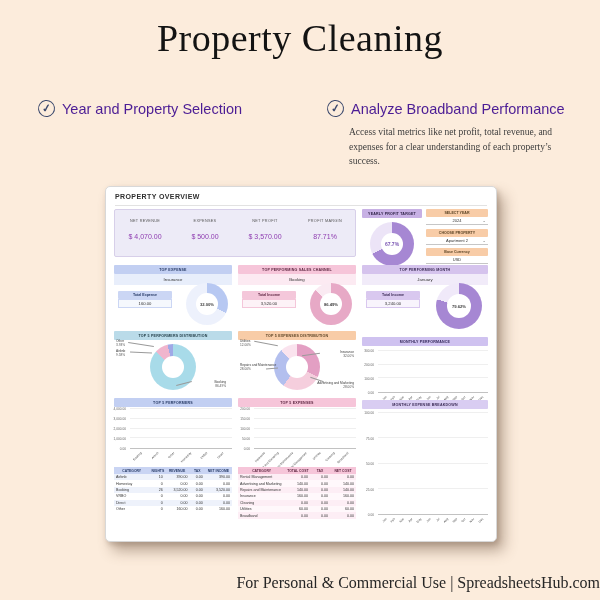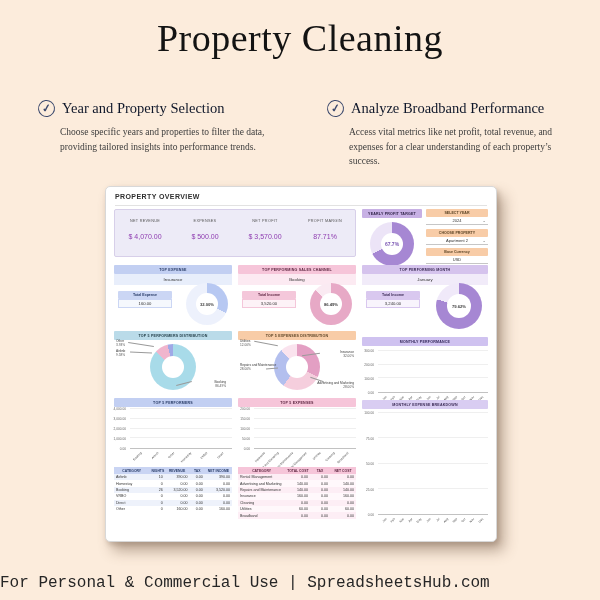--- a/index.html
+++ b/index.html
@@ -3,24 +3,24 @@
 <meta charset="utf-8">
 <style>
   html,body{margin:0;padding:0}
   body{width:600px;height:600px;position:relative;overflow:hidden;background:#fcecdc;font-family:"Liberation Sans",sans-serif}
 
   .title{position:absolute;top:16px;left:0;right:0;text-align:center;font-family:"Liberation Serif",serif;font-size:38px;font-weight:500;color:#131313;letter-spacing:.5px}
 
   .features{position:absolute;top:100px;left:38px;right:28px;display:grid;grid-template-columns:1fr 1fr;column-gap:44px}
   .feature-head{display:flex;align-items:center;gap:7px}
   .check-icon{width:15px;height:15px;border:1.4px solid #3d4a6e;border-radius:50%;display:flex;align-items:center;justify-content:center;font-size:11px;color:#3d4a6e;font-weight:bold;transform:rotate(-8deg);flex:0 0 auto}
-  .feature-title{font-family:Liberation Serif, serif;font-size:14.5px;color:#0f172a}
+  .feature-title{font-family:Liberation Sans, sans-serif;font-size:14.5px;color:#4c1d95}
   .feature-desc{font-family:"Liberation Serif",serif;font-size:9.5px;line-height:1.55;color:#3c3c3c;margin:8px 0 0 22px;max-width:228px}
 
-  .footer{position:absolute;top:574px;left:0;right:0;text-align:left;font-family:Liberation Mono, monospace;font-size:16px;color:#262626}
+  .footer{position:absolute;top:574px;left:0;right:0;text-align:right;font-family:Liberation Serif, serif;font-size:16px;color:#262626}
 
   
   .card{position:absolute;left:105px;top:186px;width:390px;height:354px;background:#fff;border:1px solid #d8d8d8;border-radius:5px;box-shadow:7px 9px 14px rgba(110,85,65,.45),2px 3px 5px rgba(110,85,65,.25)}
   .card *{box-sizing:border-box}
   .dash-head{position:absolute;top:0;left:9px;right:9px;height:19px;display:flex;align-items:center;border-bottom:1px solid #e2e2e2;font-size:7px;font-weight:bold;letter-spacing:.4px;color:#2e2e2e}
 
   .kpi-strip{position:absolute;left:8px;top:22px;width:242px;height:48px;background:#edebf7;border:1px solid #d7cfe9;border-radius:2px;display:flex}
   .kpi{flex:1;display:flex;flex-direction:column;align-items:center;padding-top:9px}
   .kpi-label{font-size:3.8px;letter-spacing:.3px;color:#565656}
   .kpi-value{font-size:7px;font-weight:500;color:#8e3cb0;margin-top:10px}
@@ -105,21 +105,20 @@
 <body>
 
 <div class="title">Property Cleaning</div>
 
 <div class="features">
   <div>
     <div class="feature-head">
       <span class="check-icon">✓</span>
       <span class="feature-title">Year and Property Selection</span>
     </div>
-    <div class="feature-desc">Choose specific years and properties to filter the data, providing tailored insights into performance trends.</div>
   </div>
   <div>
     <div class="feature-head">
       <span class="check-icon">✓</span>
       <span class="feature-title">Analyze Broadband Performance</span>
     </div>
     <div class="feature-desc">Access vital metrics like net profit, total revenue, and expenses for a clear understanding of each property’s success.</div>
   </div>
 </div>
 

